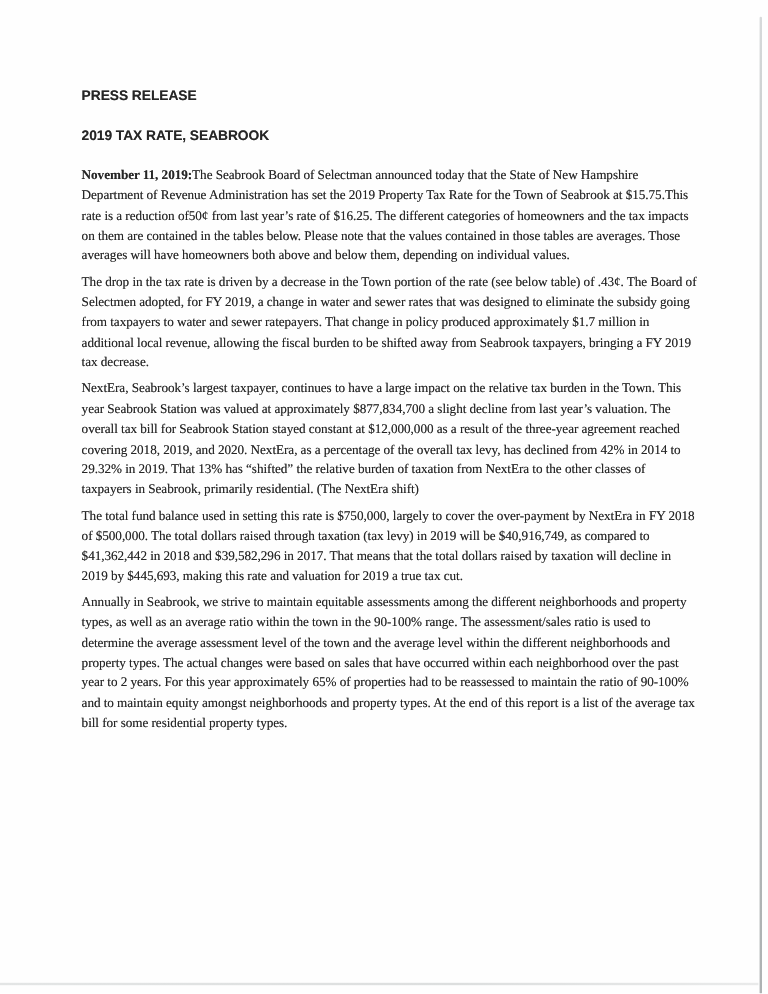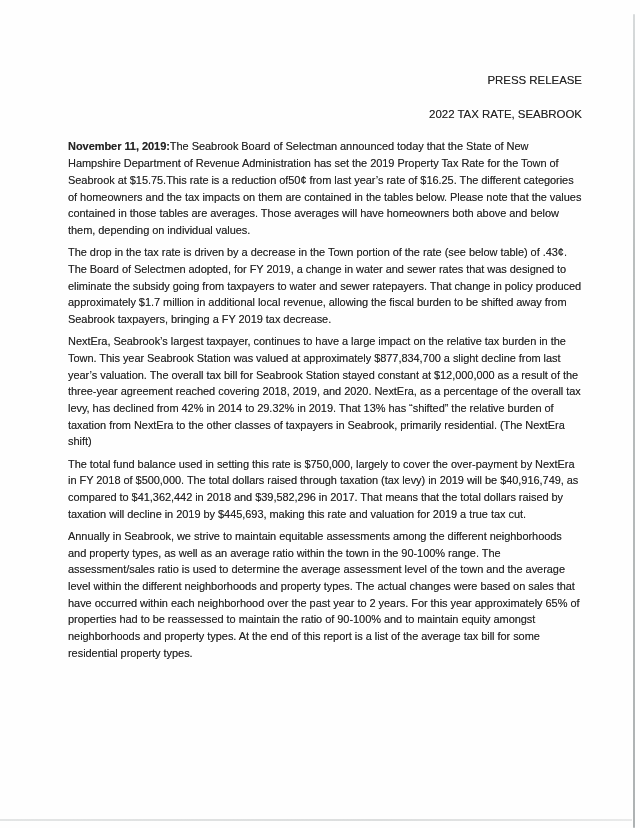--- a/index.html
+++ b/index.html
@@ -21,27 +21,27 @@
     top: 72px;
     left: 68px;
     width: 514px;
     color: #262626;
     font-size: 11px;
     line-height: 16.7px;
     letter-spacing: -0.05px;
     text-shadow: 0 0 0.45px rgba(40,40,40,0.55);
   }
   .heading {
-    text-align: right;
-    font-weight: normal;
+    text-align: left;
+    font-weight: bold;
     font-size: 11.5px;
   }
   .heading-1 { margin-bottom: 17px; }
   .heading-2 { margin-bottom: 16px; }
-  .para { margin-bottom: 5.5px; }
+  .para { margin-bottom: 5.5px; font-family: Liberation Serif, serif; }
   .para .lead { font-weight: bold; }
   .para.bold { font-weight: bold; margin-top: 3px; }
   .scan-edge-right {
     position: absolute;
     top: 14px;
     right: 5px;
     width: 2px;
     height: 814px;
     background: linear-gradient(to bottom, #d7dadb, #b9bdbd 30%, #aeb2b3);
     border-radius: 1px;
@@ -57,21 +57,21 @@
 </style>
 </head>
 <body>
 
 <div class="page">
 
   <div class="content">
 
     <div class="heading heading-1">PRESS RELEASE</div>
 
-    <div class="heading heading-2">2022 TAX RATE, SEABROOK</div>
+    <div class="heading heading-2">2019 TAX RATE, SEABROOK</div>
 
     <p class="para"><span class="lead">November 11, 2019:</span><span>The Seabrook Board of Selectman announced today that the State of New Hampshire Department of Revenue Administration has set the 2019 Property Tax Rate for the Town of Seabrook at $15.75.This rate is a reduction of50¢ from last year’s rate of $16.25.  The different categories of homeowners and the tax impacts on them are contained in the tables below. Please note that the values contained in those tables are averages. Those averages will have homeowners both above and below them, depending on individual values.</span></p>
 
     <p class="para"><span class="lead"></span><span>The drop in the tax rate is driven by a decrease in the Town portion of the rate (see below table) of .43¢. The Board of Selectmen adopted, for FY 2019, a change in water and sewer rates that was designed to eliminate the subsidy going from taxpayers to water and sewer ratepayers. That change in policy produced approximately $1.7 million in additional local revenue, allowing the fiscal burden to be shifted away from Seabrook taxpayers, bringing a FY 2019 tax decrease.</span></p>
 
     <p class="para"><span class="lead"></span><span>NextEra, Seabrook’s largest taxpayer, continues to have a large impact on the relative tax burden in the Town. This year Seabrook Station was valued at approximately $877,834,700 a slight decline from last year’s valuation. The overall tax bill for Seabrook Station stayed constant at $12,000,000 as a result of the three-year agreement reached covering 2018, 2019, and 2020. NextEra, as a percentage of the overall tax levy, has declined from 42% in 2014 to 29.32% in 2019. That 13% has “shifted” the relative burden of taxation from NextEra to the other classes of taxpayers in Seabrook, primarily residential. (The NextEra shift)</span></p>
 
     <p class="para"><span class="lead"></span><span>The total fund balance used in setting this rate is $750,000, largely to cover the over-payment by NextEra in FY 2018 of $500,000. The total dollars raised through taxation (tax levy) in 2019 will be $40,916,749, as compared to $41,362,442 in 2018 and $39,582,296 in 2017. That means that the total dollars raised by taxation will decline in 2019 by $445,693, making this rate and valuation for 2019 a true tax cut.</span></p>
 
     <p class="para"><span class="lead"></span><span>Annually in Seabrook, we strive to maintain equitable assessments among the different neighborhoods and property types, as well as an average ratio within the town in the 90-100% range.  The assessment/sales ratio is used to determine the average assessment level of the town and the average level within the different neighborhoods and property types.    The actual changes were based on sales that have occurred within each neighborhood over the past year to 2 years.  For this year approximately 65% of properties had to be reassessed to maintain the ratio of 90-100% and to maintain equity amongst neighborhoods and property types.  At the end of this report is a list of the average tax bill for some residential property types.</span></p>

